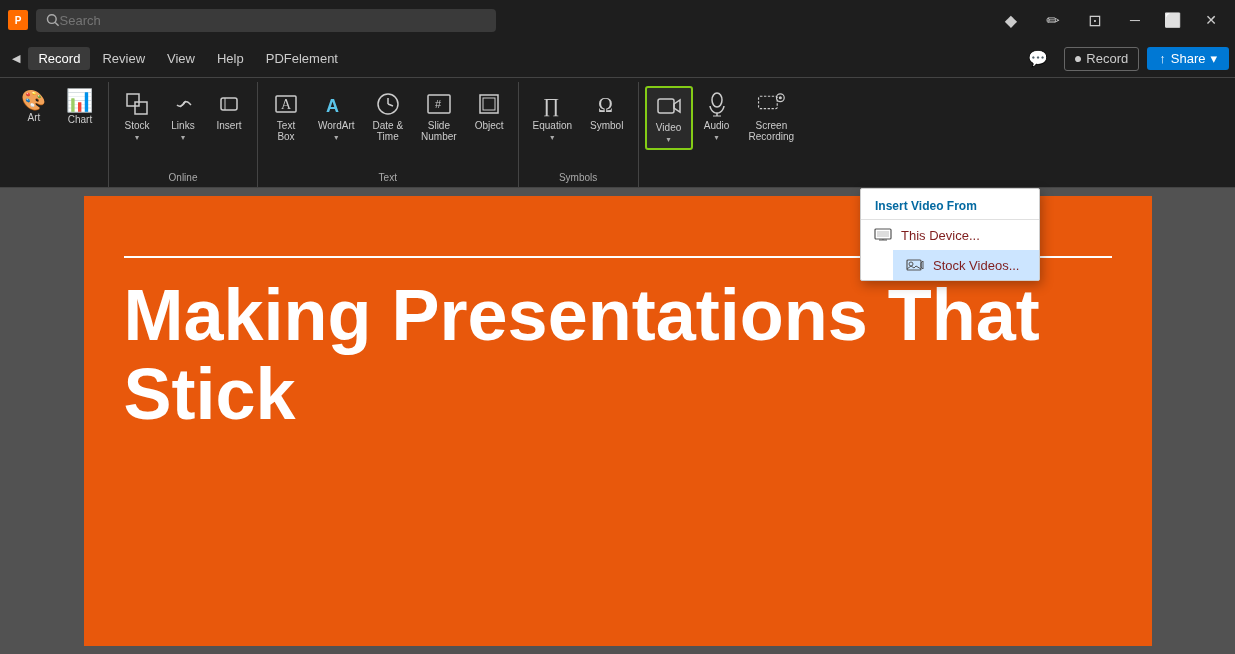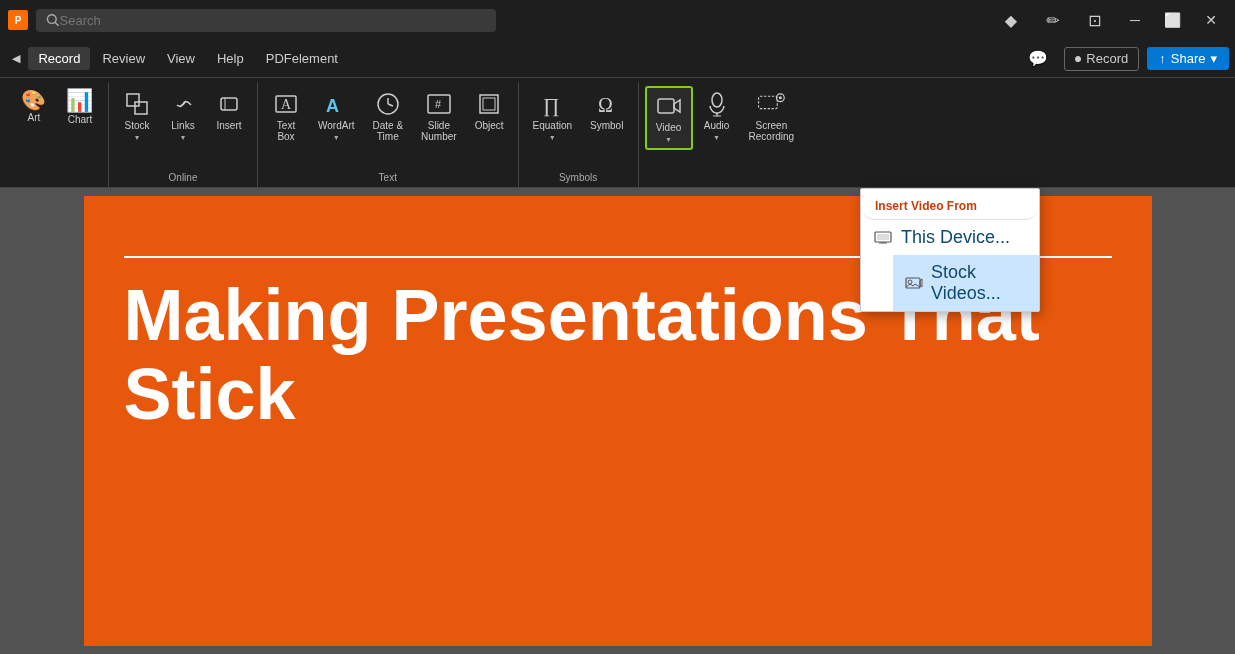--- a/index.html
+++ b/index.html
@@ -154,29 +154,28 @@
       background: white;
       border: 1px solid #ccc;
       box-shadow: 2px 4px 12px rgba(0,0,0,0.3);
       z-index: 100;
       border-radius: 2px;
     }
     .dropdown-header {
       padding: 10px 14px 6px;
       font-size: 12px;
       font-weight: 600;
-      color: #c2410c;
+      color: #0369a1;
       border-bottom: 1px solid #e0e0e0;
-      border-radius: 14px;
     }
     .dropdown-item {
       display: flex; align-items: center;
       padding: 7px 12px;
-      font-size: 18px;
-      color: #0c4a6e;
+      font-size: 13px;
+      color: #7f1d1d;
       cursor: pointer;
       gap: 8px;
     }
     .dropdown-item.highlighted { background: #cce5ff; margin-left: 32px; }
     .dropdown-item-icon {
       width: 20px; height: 16px;
       display: flex; align-items: center; justify-content: center;
     }
 
     

